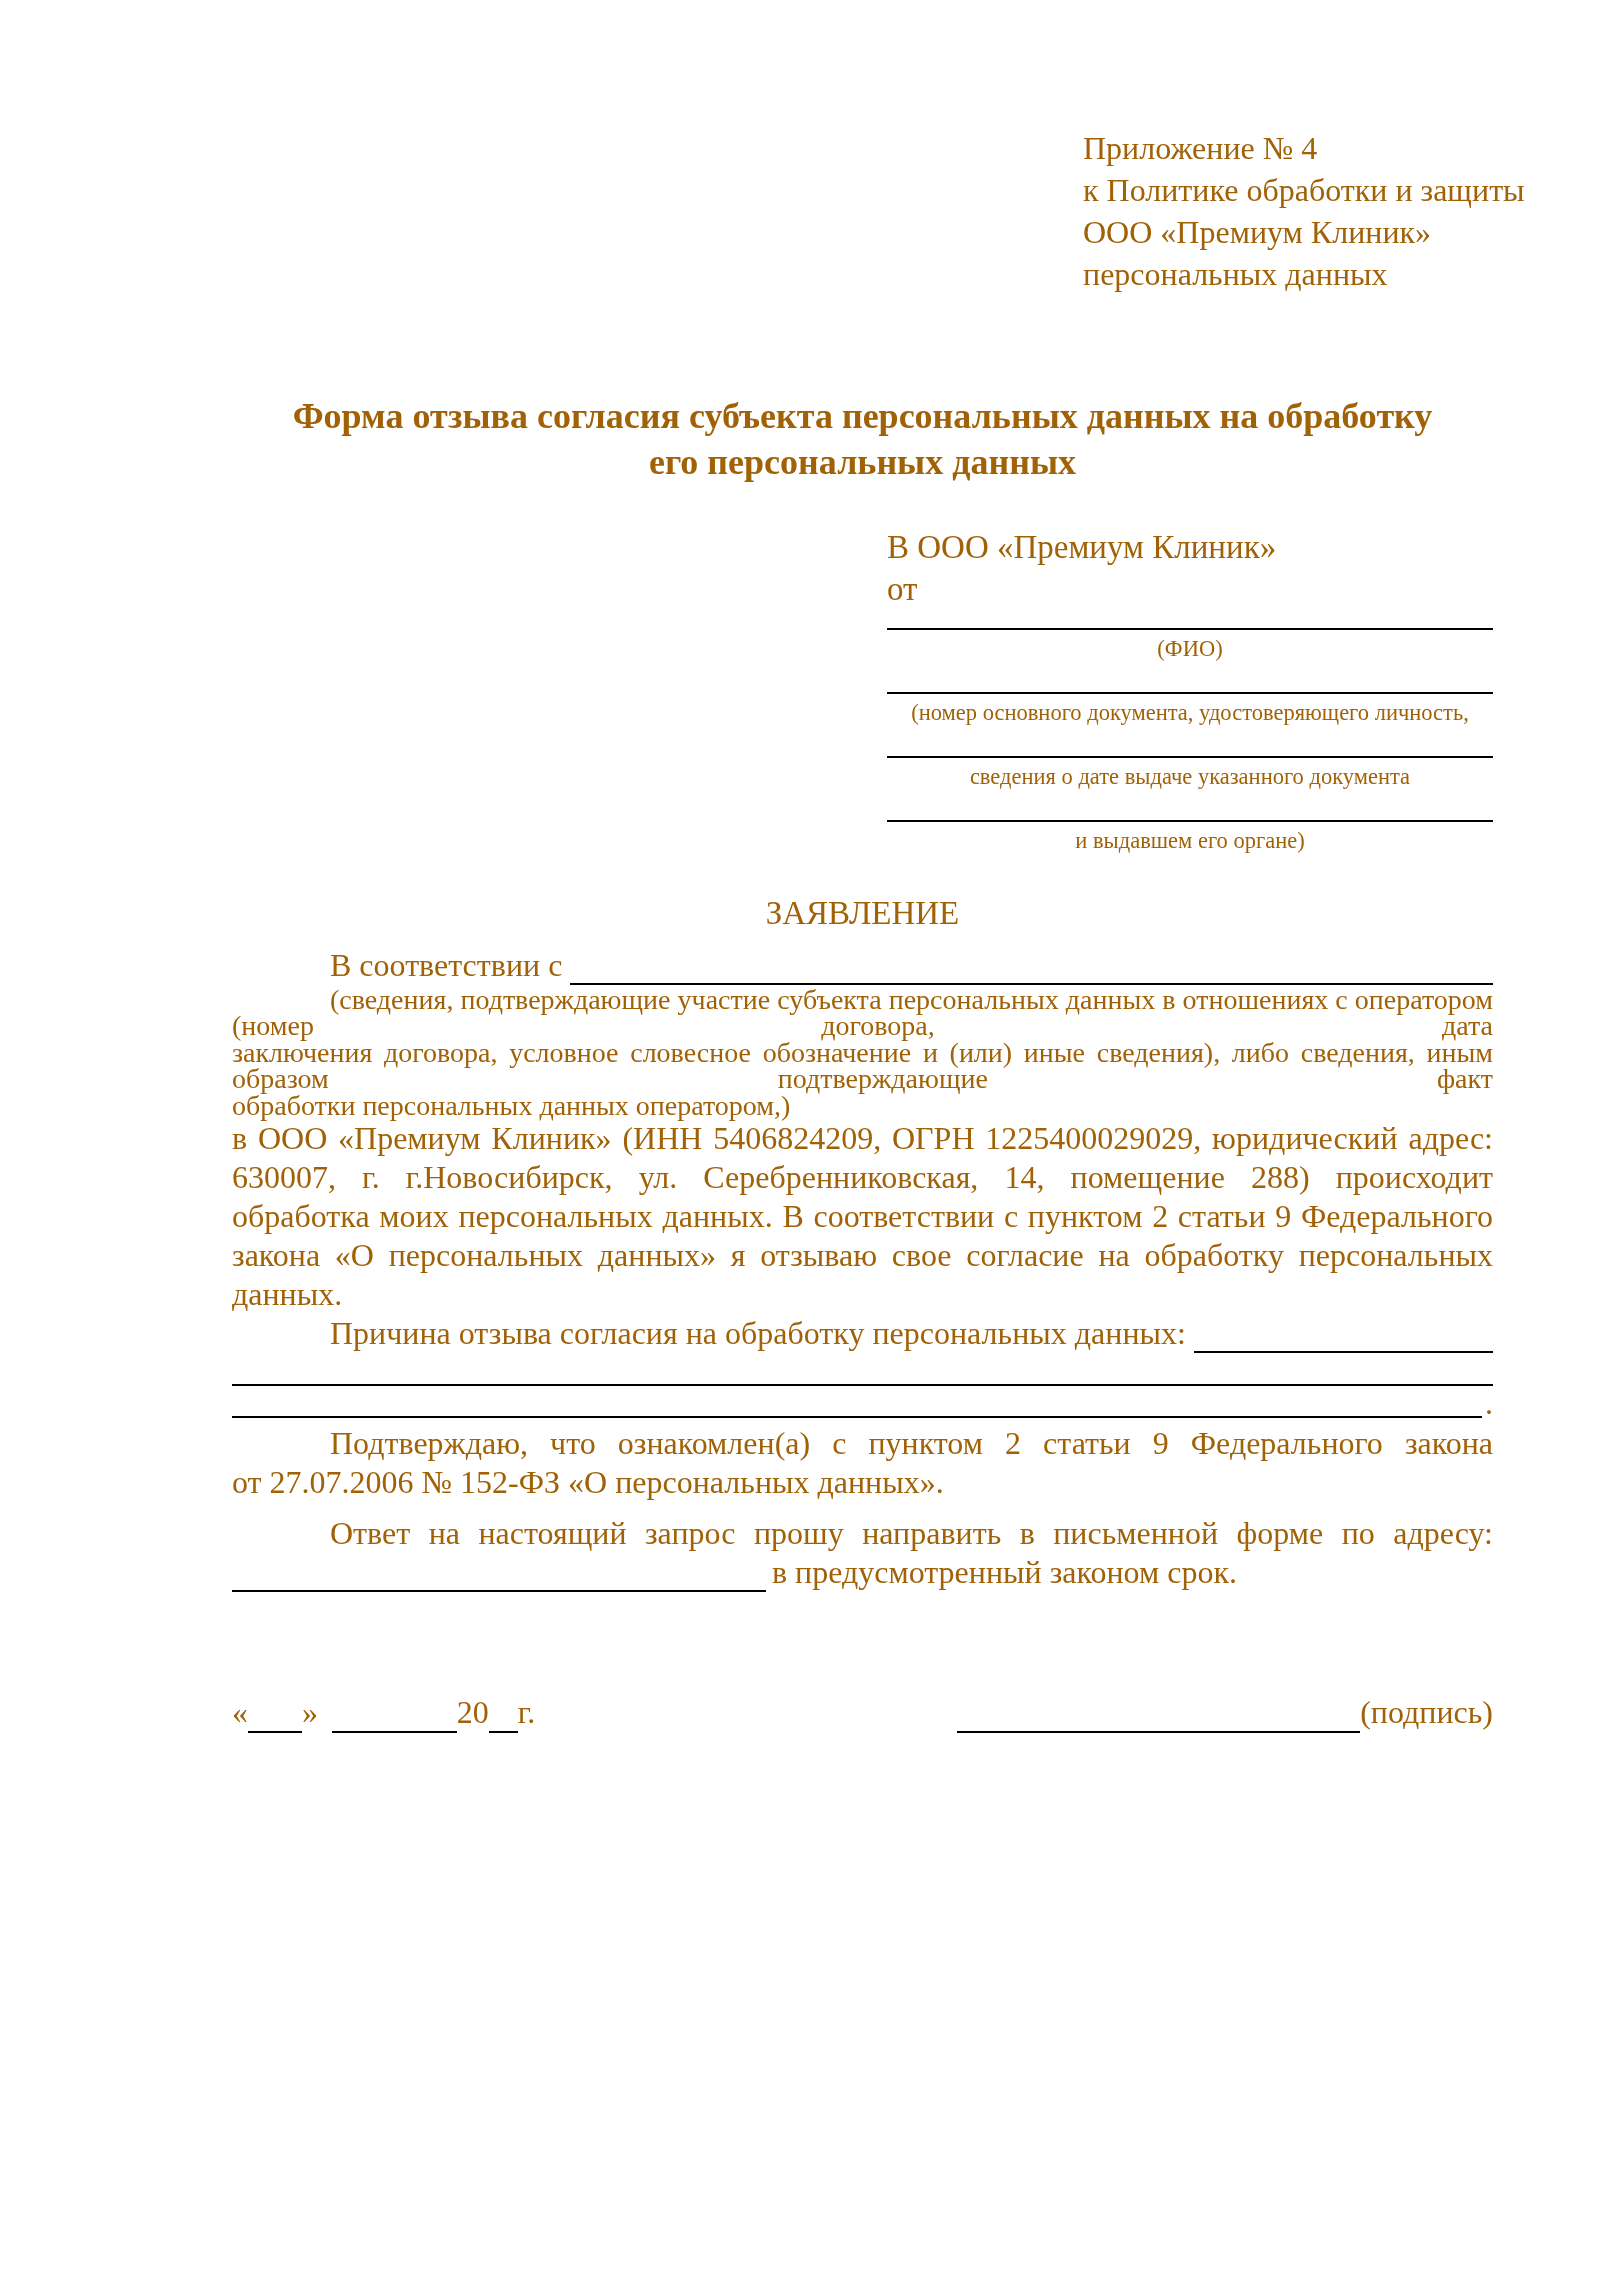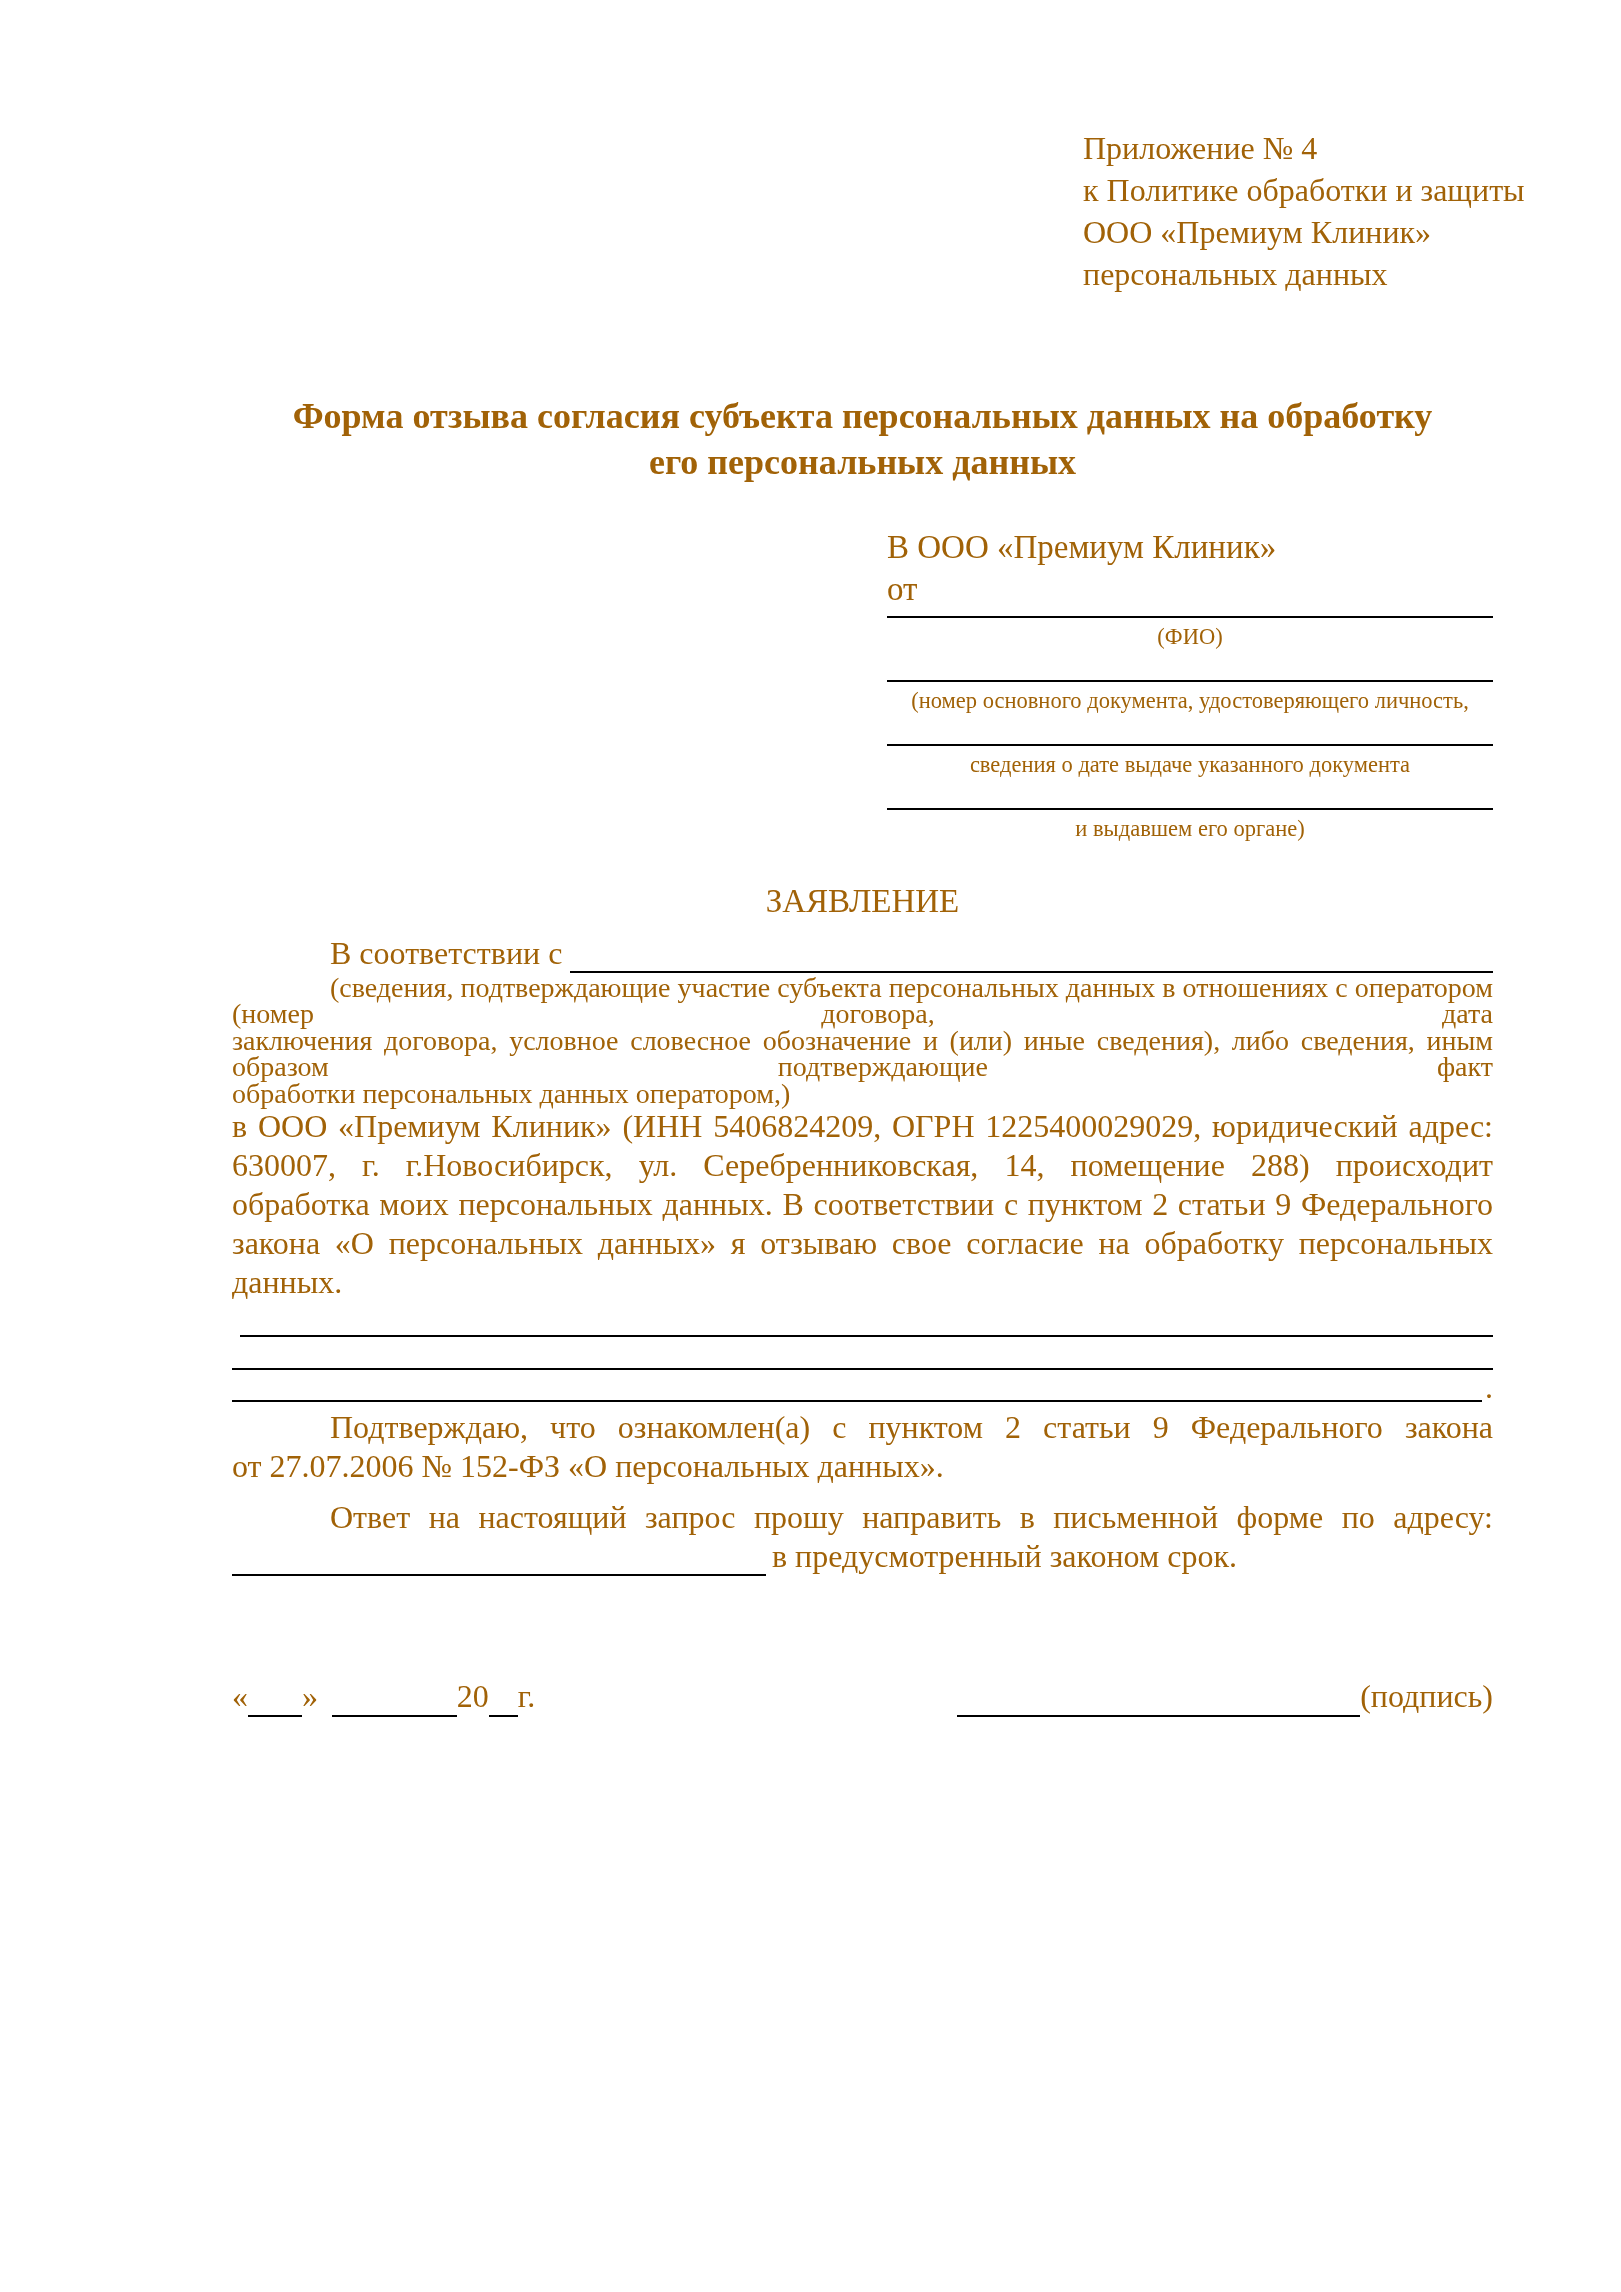--- a/index.html
+++ b/index.html
@@ -13,21 +13,21 @@
     font-size:32px;
     overflow:hidden;
   }
   
   .header-block{margin:127px 39px 0 1083px;line-height:42px;}
   
   .title{margin:98px 128px 0 232px;text-align:center;font-weight:bold;font-size:36px;line-height:46px;}
   
   .addressee{margin:41px 128px 0 887px;}
   .addr-line{line-height:42px;font-size:33px;}
-  .field{margin-top:6px;margin-bottom:29px;}
+  .field{margin-top:18px;margin-bottom:29px;}
   .field .rule{border-bottom:2px solid #000;height:0;}
   .field .caption{font-size:22.5px;line-height:29px;margin-top:3.9px;text-align:center;}
   
   .statement-heading{margin:37px 128px 0 232px;text-align:center;font-size:33px;line-height:42px;}
   .content{margin:12px 128px 0 232px;}
   .intro-line{display:flex;align-items:flex-end;margin-top:7.8px;line-height:39px;}
   .intro-prefix{white-space:nowrap;padding-left:98px;}
   .fill-grow{flex:1;border-bottom:2.9px solid #000;height:33px;margin-left:7.8px;}
   .footnote{font-size:28px;line-height:26.5px;margin-top:2px;}
   .fn-just{text-align:justify;text-align-last:justify;}
@@ -110,20 +110,21 @@
 
     <div class="body-para">
       <div class="body-line jline">в ООО «Премиум Клиник» (ИНН 5406824209, ОГРН 1225400029029, юридический адрес:</div>
       <div class="body-line jline">630007, г. г.Новосибирск, ул. Серебренниковская, 14, помещение 288) происходит</div>
       <div class="body-line jline">обработка моих персональных данных. В соответствии с пунктом 2 статьи 9 Федерального</div>
       <div class="body-line jline">закона «О персональных данных» я отзываю свое согласие на обработку персональных</div>
       <div class="body-line">данных.</div>
     </div>
 
     <div class="reason-line">
+      <span class="reason-label">Причина отзыва согласия на обработку персональных данных:</span>
       <span class="fill-grow"></span>
     </div>
   </div>
 
   <div class="blank-rule"></div>
   <div class="blank-rule2">
     <span class="fill"></span>
     <span class="terminator">.</span>
   </div>
 

